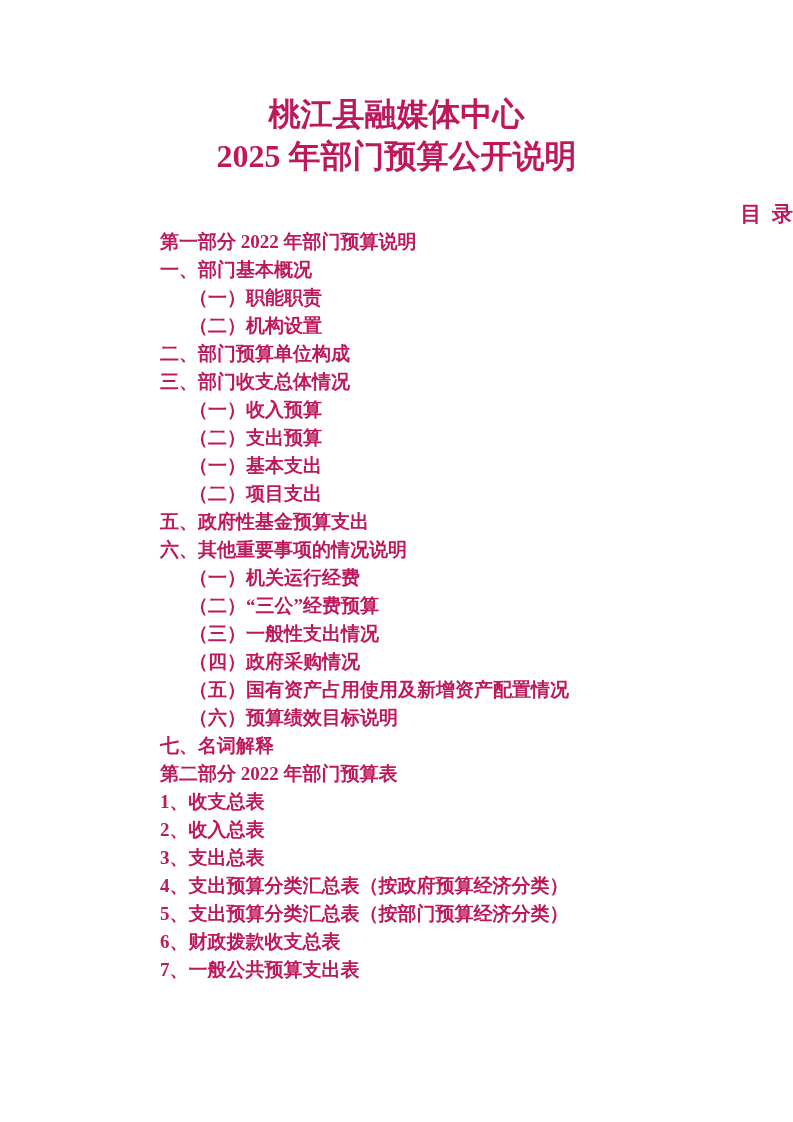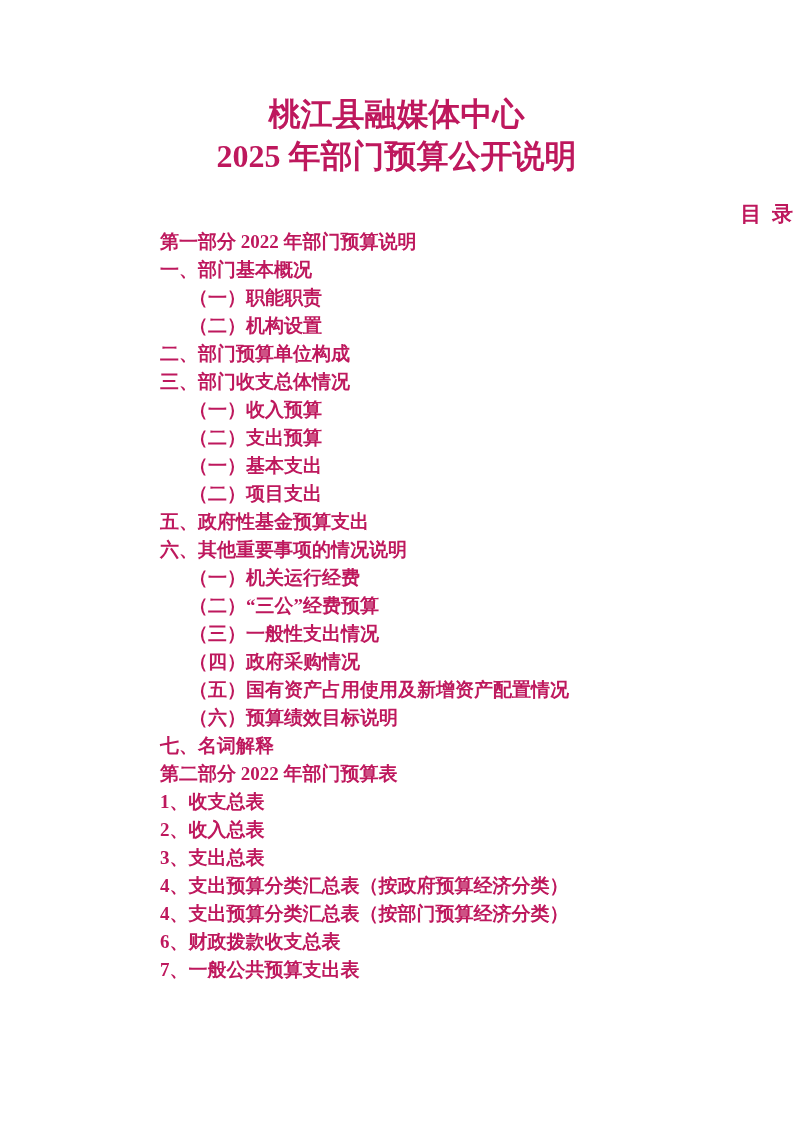--- a/index.html
+++ b/index.html
@@ -79,18 +79,18 @@
     <div class="toc-line sub">（三）一般性支出情况</div>
     <div class="toc-line sub">（四）政府采购情况</div>
     <div class="toc-line sub">（五）国有资产占用使用及新增资产配置情况</div>
     <div class="toc-line sub">（六）预算绩效目标说明</div>
     <div class="toc-line">七、名词解释</div>
     <div class="toc-line heading">第二部分 2022 年部门预算表</div>
     <div class="toc-line">1、收支总表</div>
     <div class="toc-line">2、收入总表</div>
     <div class="toc-line">3、支出总表</div>
     <div class="toc-line">4、支出预算分类汇总表（按政府预算经济分类）</div>
-    <div class="toc-line">4、支出预算分类汇总表（按部门预算经济分类）</div>
+    <div class="toc-line">5、支出预算分类汇总表（按部门预算经济分类）</div>
     <div class="toc-line">6、财政拨款收支总表</div>
     <div class="toc-line">7、一般公共预算支出表</div>
   </div>
 
 </div>
 
 </body></html>

